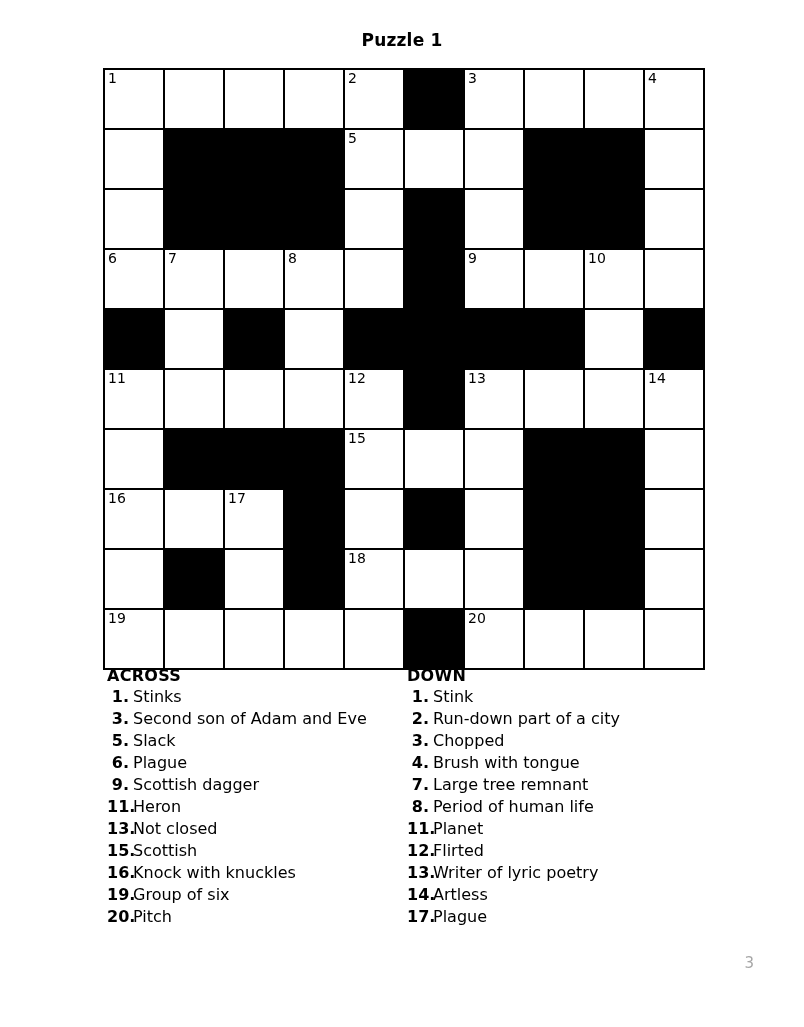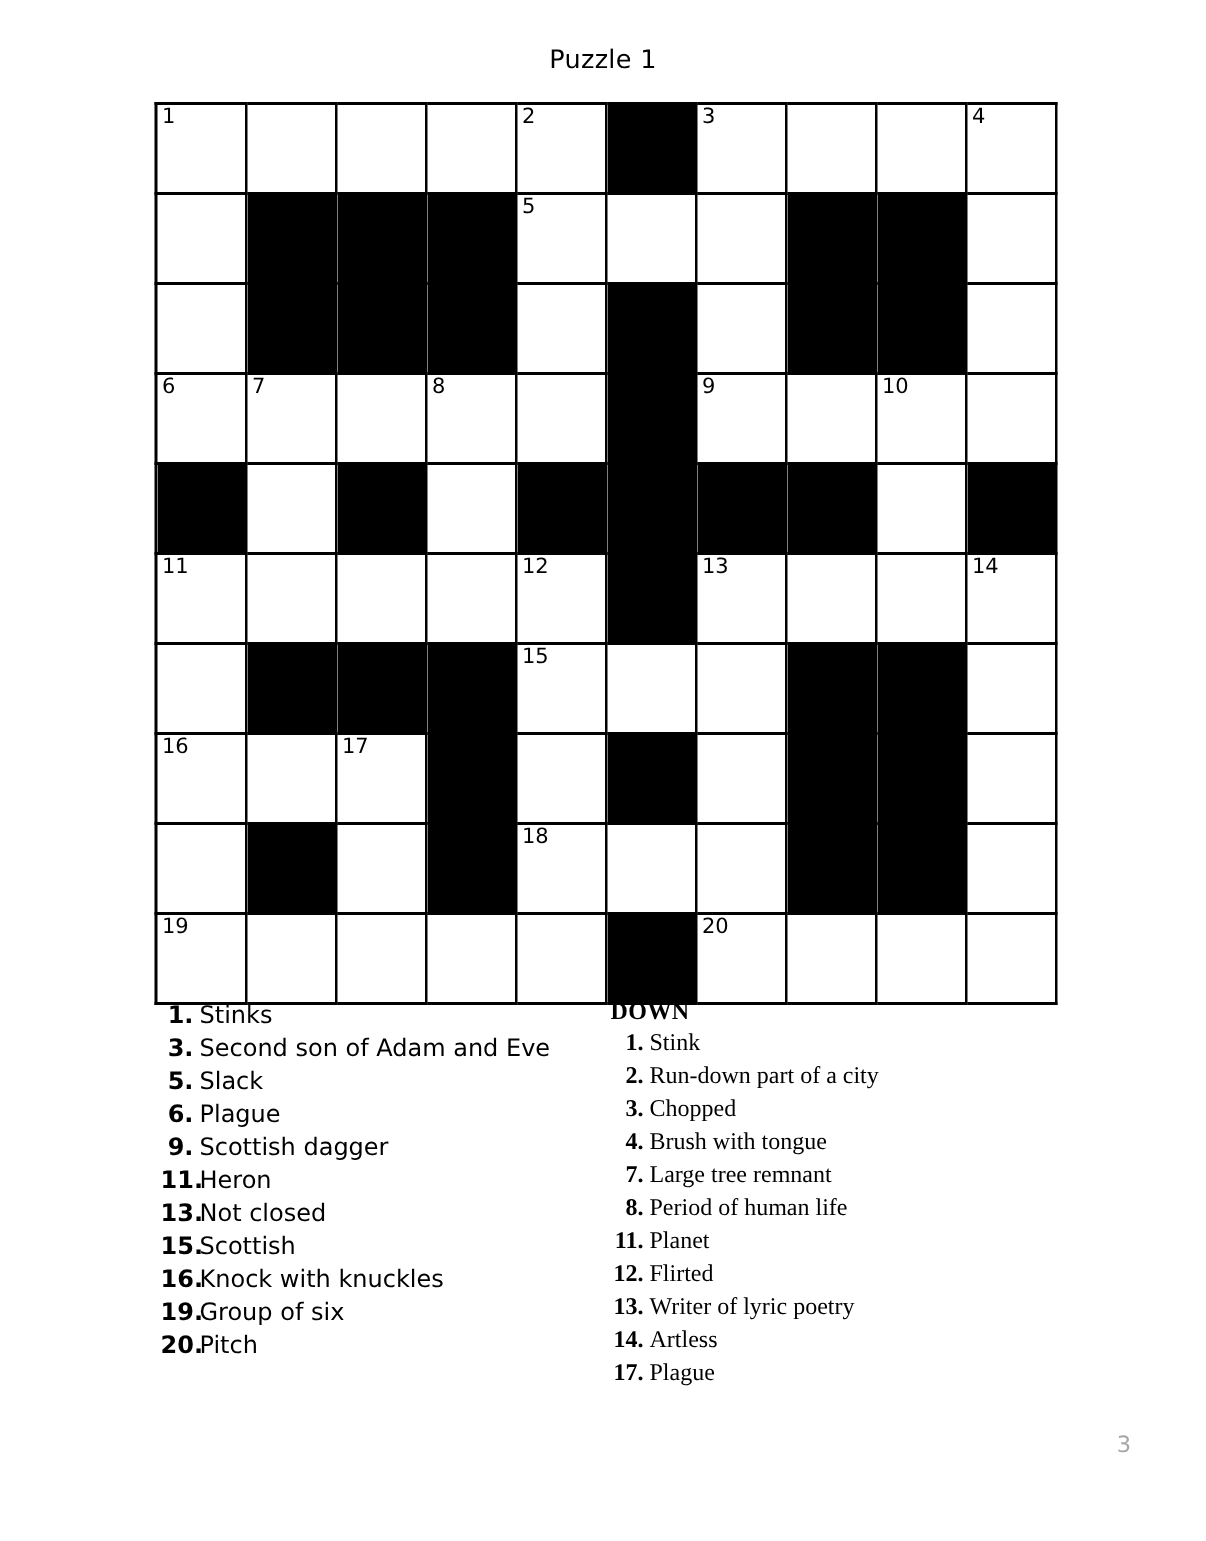--- a/index.html
+++ b/index.html
@@ -15,21 +15,21 @@
     color: #000000;
     overflow: hidden;
   }
   #page-title {
     position: absolute;
     top: 30px;
     left: 0;
     width: 804px;
     text-align: center;
     font-size: 17px;
-    font-weight: normal;
+    font-weight: bold;
     letter-spacing: 0.2px;
   }
 
   
   #grid {
     position: absolute;
     left: 103px;
     top: 68px;
     border-collapse: collapse;
     border-spacing: 0;
@@ -64,21 +64,21 @@
     position: absolute;
     left: 103px;
     top: 666px;
     width: 600px;
   }
   .clue-col {
     position: absolute;
     top: 0;
   }
   .clue-col.across { left: 4px; width: 300px; }
-  .clue-col.down { left: 304px; width: 300px; font-family: Liberation Serif, serif; }
+  .clue-col.down { left: 304px; width: 300px; }
   .clue-head {
     font-size: 16px;
     font-weight: bold;
     margin-bottom: 1px;
     letter-spacing: 0.3px;
   }
   ul.clue-list {
     list-style: none;
     margin: 0;
     padding: 0;
@@ -271,20 +271,21 @@
         </td>
         <td></td>
         <td></td>
         <td></td>
       </tr>
     </tbody>
 </table>
 
 <div id="clues">
   <div class="clue-col across">
+    <div class="clue-head">ACROSS</div>
     <ul class="clue-list">
         <li><span class="cnum">1.</span><span>Stinks</span></li>
         <li><span class="cnum">3.</span><span>Second son of Adam and Eve</span></li>
         <li><span class="cnum">5.</span><span>Slack</span></li>
         <li><span class="cnum">6.</span><span>Plague</span></li>
         <li><span class="cnum">9.</span><span>Scottish dagger</span></li>
         <li><span class="cnum">11.</span><span>Heron</span></li>
         <li><span class="cnum">13.</span><span>Not closed</span></li>
         <li><span class="cnum">15.</span><span>Scottish</span></li>
         <li><span class="cnum">16.</span><span>Knock with knuckles</span></li>

